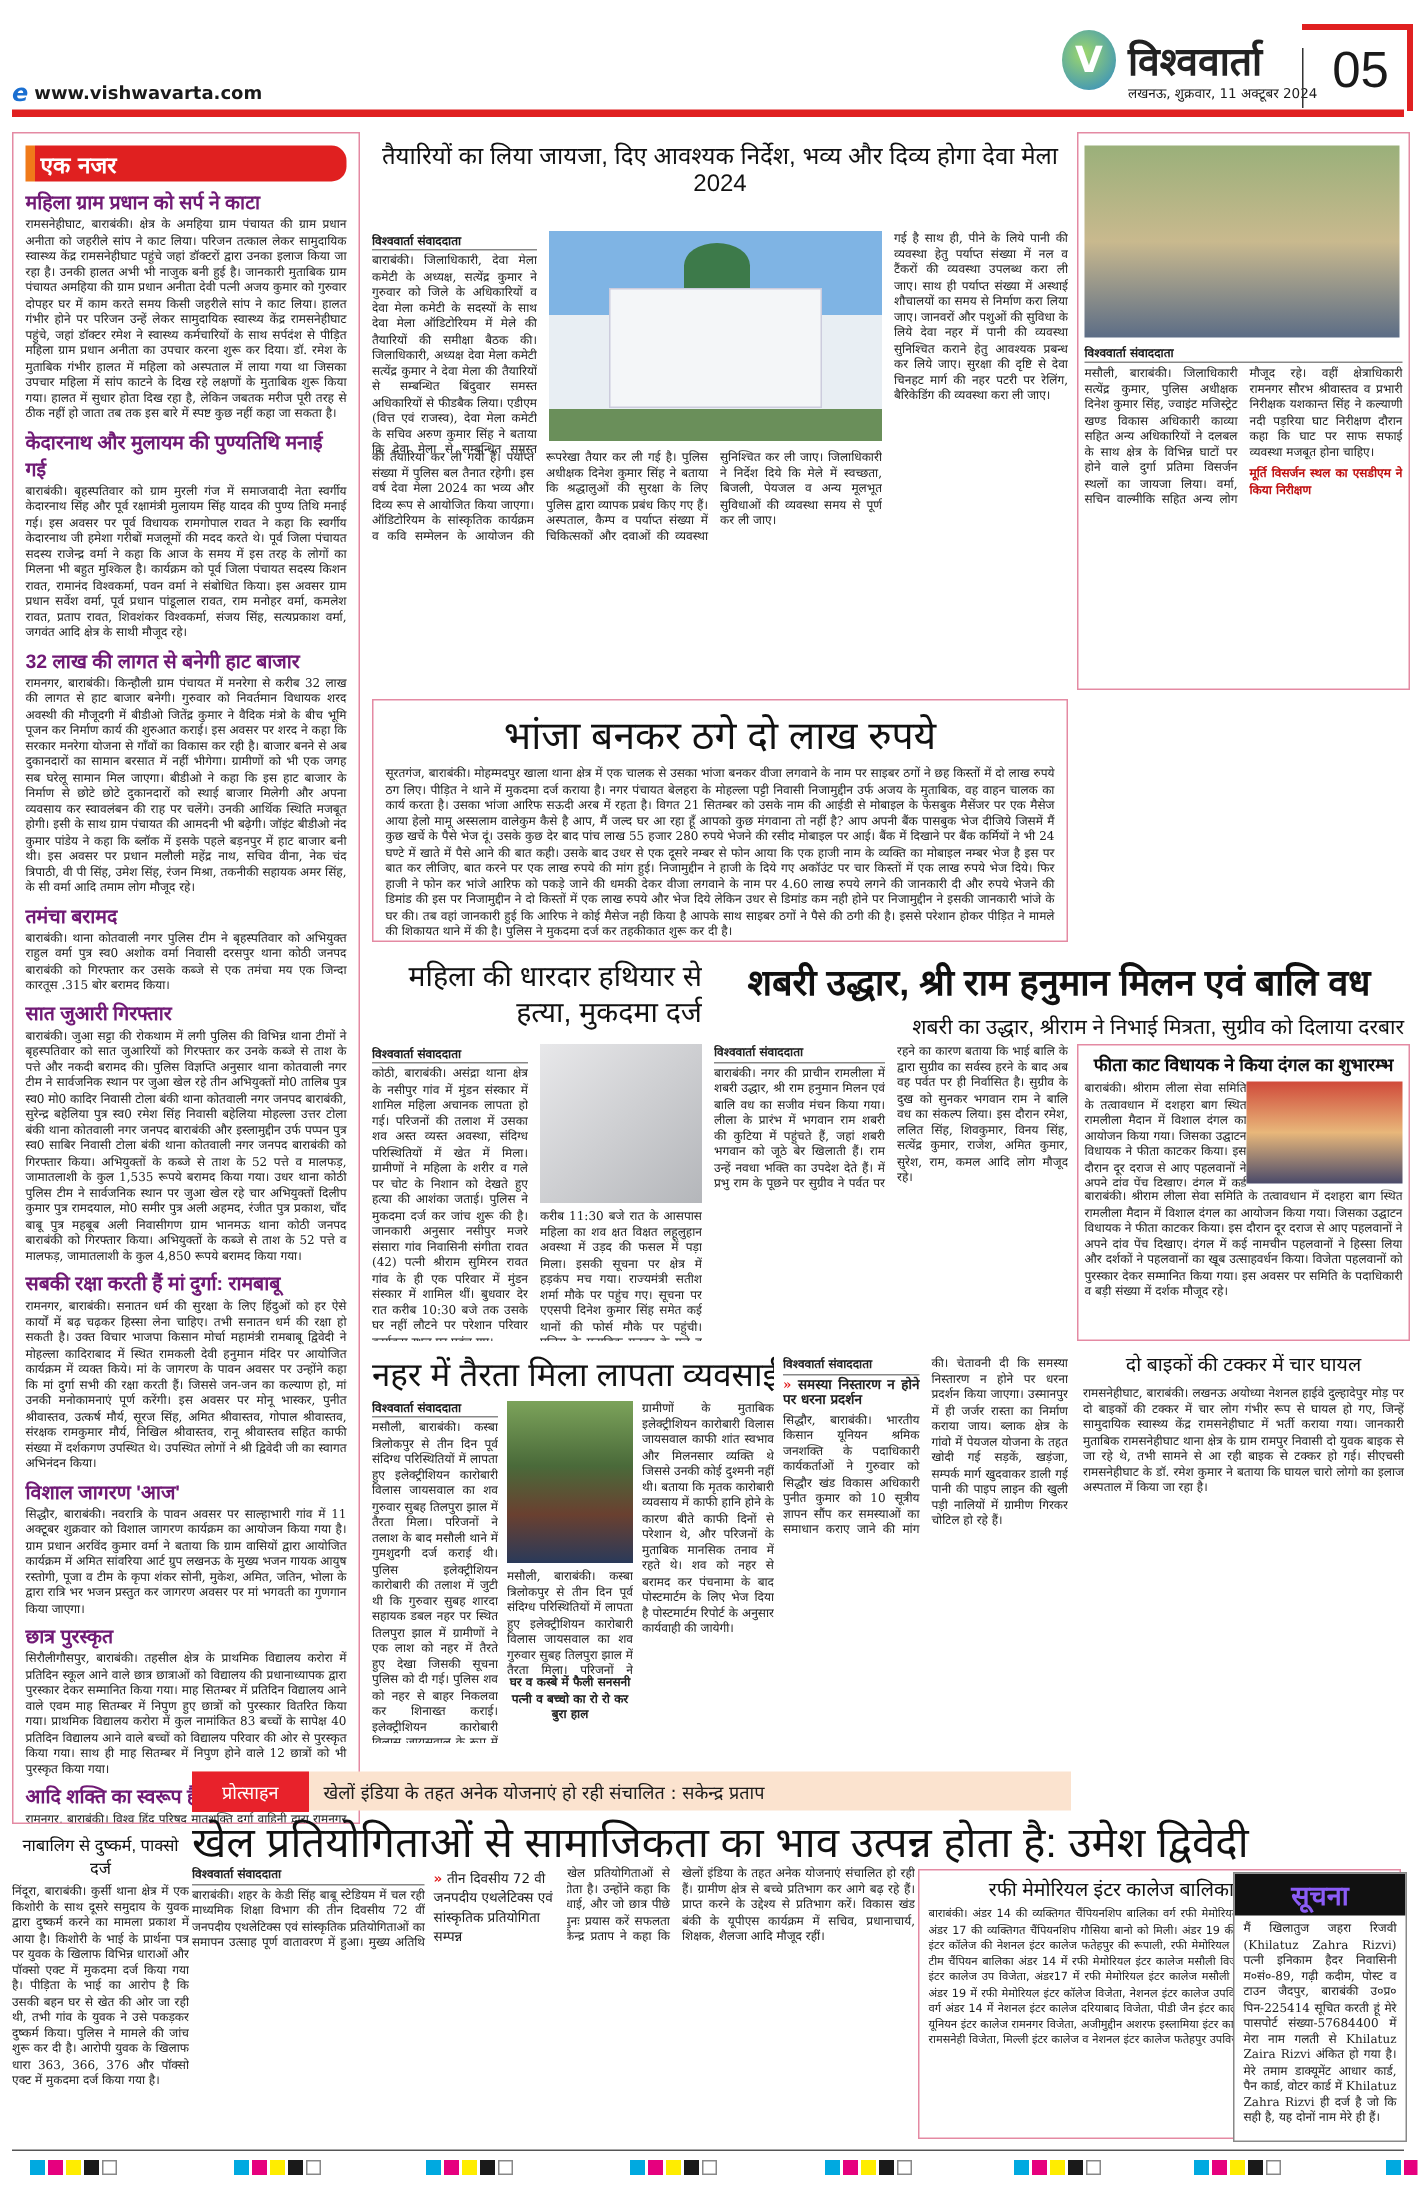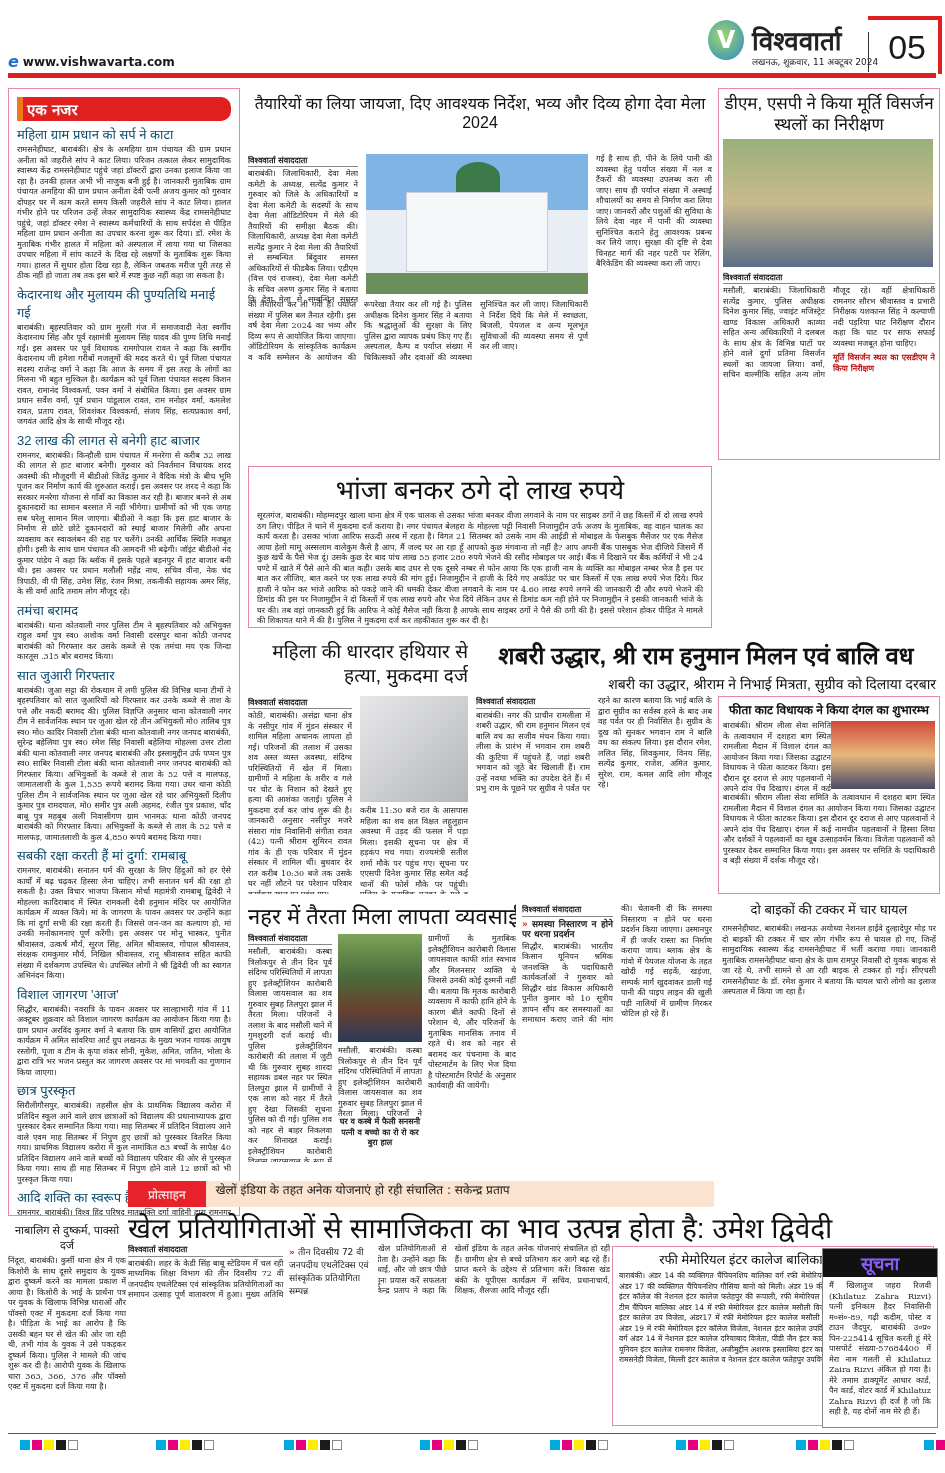--- a/index.html
+++ b/index.html
@@ -9,21 +9,21 @@
 .hdr .site .e{color:#1a6fd1;font-size:16px;font-style:italic;font-weight:bold}
 .hdr .sec{position:absolute;left:325px;top:25px;font-size:24px;font-family:"Liberation Sans",sans-serif}
 .hdr .logo{position:absolute;left:708px;top:20px;width:36px;height:40px;border-radius:50%;background:radial-gradient(circle at 40% 40%,#9fd86b,#2b87c8);color:#fff;font-weight:bold;font-size:24px;text-align:center;line-height:40px}
 .hdr .brand{position:absolute;left:752px;top:22px;font-size:26px;font-weight:bold;color:#222}
 .hdr .date{position:absolute;left:752px;top:55px;font-size:9px}
 .hdr .pg{position:absolute;left:868px;top:16px;width:74px;height:58px;border-top:4px solid #e02020;border-right:4px solid #e02020;font-size:34px;font-family:"Liberation Sans",sans-serif;text-align:right;padding-right:12px;padding-top:8px}
 .hdr .pg::before{content:"";position:absolute;left:0;top:12px;height:40px;border-left:1px solid #333}
 .redbar{position:absolute;left:8px;top:73px;width:928px;height:5px;background:#e02020}
 .box{position:absolute;border:1.5px solid #e48aa3;background:#fff}
 .txt{font-size:8px;line-height:10.5px;text-align:justify;color:#222;font-family:"DejaVu Serif",serif}
-.h2{font-size:13px;font-weight:normal;font-family:"Liberation Sans",sans-serif;color:#0c4a6e;margin:3px 0 2px}
+.h2{font-size:13px;font-weight:bold;font-family:"Liberation Sans",sans-serif;color:#701a75;margin:3px 0 2px}
 .h1{font-family:"Liberation Sans",sans-serif;font-weight:bold;color:#111}
 .ek{background:linear-gradient(90deg,#f07a1a 0 6px,#e02020 6px);color:#fff;font-weight:bold;font-size:15px;padding:2px 10px;border-radius:0 10px 10px 0;margin:4px 0}
 .byline{font-size:8px;font-weight:bold;border-bottom:1px solid #888;padding-bottom:1px;margin-bottom:2px}
 .photo{position:absolute;overflow:hidden}
 .cols2{column-count:2;column-gap:8px}
 .cols3{column-count:3;column-gap:8px}
 .strip{position:absolute;left:8px;top:1433px;width:928px;border-top:1.5px solid #555}
 .cmyk{position:absolute;top:1440px;display:flex;gap:2px}
 .cmyk span{width:10px;height:10px;display:inline-block}
 </style>
@@ -77,21 +77,20 @@
     <div style="position:absolute;left:40px;top:38px;width:142px;height:80px;background:#f4f6f8;border:1px solid #ccd"></div>
   </div>
   <div class="txt" style="position:absolute;left:348px;top:64px;width:116px;height:300px;overflow:hidden">गई है साथ ही, पीने के लिये पानी की व्यवस्था हेतु पर्याप्त संख्या में नल व टैंकरों की व्यवस्था उपलब्ध करा ली जाए। साथ ही पर्याप्त संख्या में अस्थाई शौचालयों का समय से निर्माण करा लिया जाए। जानवरों और पशुओं की सुविधा के लिये देवा नहर में पानी की व्यवस्था सुनिश्चित कराने हेतु आवश्यक प्रबन्ध कर लिये जाए। सुरक्षा की दृष्टि से देवा चिनहट मार्ग की नहर पटरी पर रेलिंग, बैरिकेडिंग की व्यवस्था करा ली जाए।</div>
   <div class="txt" style="position:absolute;left:0;top:210px;width:340px;height:156px;overflow:hidden;column-count:3;column-gap:8px">
     <span>की तैयारियां कर ली गयी हैं। पर्याप्त संख्या में पुलिस बल तैनात रहेगी। इस वर्ष देवा मेला 2024 का भव्य और दिव्य रूप से आयोजित किया जाएगा। ऑडिटोरियम के सांस्कृतिक कार्यक्रम व कवि सम्मेलन के आयोजन की रूपरेखा तैयार कर ली गई है। पुलिस अधीक्षक दिनेश कुमार सिंह ने बताया कि श्रद्धालुओं की सुरक्षा के लिए पुलिस द्वारा व्यापक प्रबंध किए गए हैं।</span>
     <span>अस्पताल, कैम्प व पर्याप्त संख्या में चिकित्सकों और दवाओं की व्यवस्था सुनिश्चित कर ली जाए। जिलाधिकारी ने निर्देश दिये कि मेले में स्वच्छता, बिजली, पेयजल व अन्य मूलभूत सुविधाओं की व्यवस्था समय से पूर्ण कर ली जाए।</span>
   </div>
 </div>
 
 <div class="box" style="left:718px;top:88px;width:222px;height:372px;padding:4px;overflow:hidden">
-  <div class="h1" style="font-size:17px;text-align:center;font-weight:normal;line-height:21px">डीएम, एसपी ने किया मूर्ति विसर्जन स्थलों का निरीक्षण</div>
   <div class="photo" style="position:relative;width:210px;height:128px;margin:4px 0;background:linear-gradient(#9ab07a,#c9b98e 50%,#5c6d86)"></div>
   <div class="byline">विश्ववार्ता संवाददाता</div>
   <div class="txt cols2" style="height:190px;overflow:hidden">
     <span>मसौली, बाराबंकी। जिलाधिकारी सत्येंद्र कुमार, पुलिस अधीक्षक दिनेश कुमार सिंह, ज्वाइंट मजिस्ट्रेट खण्ड विकास अधिकारी काव्या सहित अन्य अधिकारियों ने दलबल के साथ क्षेत्र के विभिन्न घाटों पर होने वाले दुर्गा प्रतिमा विसर्जन स्थलों का जायजा लिया। वर्मा, सचिन वाल्मीकि सहित अन्य लोग मौजूद रहे। वहीं क्षेत्राधिकारी रामनगर सौरभ श्रीवास्तव व प्रभारी निरीक्षक यशकान्त सिंह ने कल्याणी नदी पड़रिया घाट निरीक्षण दौरान कहा कि घाट पर साफ सफाई व्यवस्था मजबूत होना चाहिए।</span>
     <b style="display:block;color:#c01010;margin-top:3px">मूर्ति विसर्जन स्थल का एसडीएम ने किया निरीक्षण</b>
   </div>
 </div>
 
 <div class="box" style="left:248px;top:466px;width:464px;height:162px;padding:4px 8px;overflow:hidden">
   <div class="h1" style="font-size:26px;text-align:center;font-weight:normal">भांजा बनकर ठगे दो लाख रुपये</div>
@@ -149,21 +148,21 @@
 <div style="position:absolute;left:718px;top:900px;width:222px;height:330px;padding:0 4px;overflow:hidden">
   <div class="h1" style="font-size:13px;font-weight:normal;text-align:center;line-height:20px">दो बाइकों की टक्कर में चार घायल</div>
   <div class="txt" style="margin-top:4px">रामसनेहीघाट, बाराबंकी। लखनऊ अयोध्या नेशनल हाईवे दुल्हादेपुर मोड़ पर दो बाइकों की टक्कर में चार लोग गंभीर रूप से घायल हो गए, जिन्हें सामुदायिक स्वास्थ्य केंद्र रामसनेहीघाट में भर्ती कराया गया। जानकारी मुताबिक रामसनेहीघाट थाना क्षेत्र के ग्राम रामपुर निवासी दो युवक बाइक से जा रहे थे, तभी सामने से आ रही बाइक से टक्कर हो गई। सीएचसी रामसनेहीघाट के डॉ. रमेश कुमार ने बताया कि घायल चारो लोगो का इलाज अस्पताल में किया जा रहा है।</div>
 </div>
 
 <div style="position:absolute;left:8px;top:1222px;width:118px;height:206px;overflow:hidden">
   <div class="h1" style="font-size:11px;font-weight:normal;text-align:center">नाबालिग से दुष्कर्म, पाक्सो दर्ज</div>
   <div class="txt" style="margin-top:4px">निंदूरा, बाराबंकी। कुर्सी थाना क्षेत्र में एक किशोरी के साथ दूसरे समुदाय के युवक द्वारा दुष्कर्म करने का मामला प्रकाश में आया है। किशोरी के भाई के प्रार्थना पत्र पर युवक के खिलाफ विभिन्न धाराओं और पॉक्सो एक्ट में मुकदमा दर्ज किया गया है। पीड़िता के भाई का आरोप है कि उसकी बहन घर से खेत की ओर जा रही थी, तभी गांव के युवक ने उसे पकड़कर दुष्कर्म किया। पुलिस ने मामले की जांच शुरू कर दी है। आरोपी युवक के खिलाफ धारा 363, 366, 376 और पॉक्सो एक्ट में मुकदमा दर्ज किया गया है।</div>
 </div>
 
-<div style="position:absolute;left:128px;top:1181px;width:586px;height:26px;display:flex;background:#fbe3cf">
+<div style="position:absolute;left:128px;top:1181px;width:586px;height:26px;display:flex;align-items:center;background:#fbe3cf">
   <span style="background:#e8222b;color:#fff;font-size:12px;padding:5px 20px;margin-right:10px">प्रोत्साहन</span>
   <span style="font-size:12px">खेलों इंडिया के तहत अनेक योजनाएं हो रही संचालित : सकेन्द्र प्रताप</span>
 </div>
 <div class="h1" style="position:absolute;left:128px;top:1208px;width:600px;font-size:28px;font-weight:normal;white-space:nowrap">खेल प्रतियोगिताओं से सामाजिकता का भाव उत्पन्न होता है: उमेश द्विवेदी</div>
 <div style="position:absolute;left:128px;top:1244px;width:482px;height:184px;overflow:hidden">
   <div class="txt cols3" style="height:184px">
     <div class="byline">विश्ववार्ता संवाददाता</div>
     <span>बाराबंकी। शहर के केडी सिंह बाबू स्टेडियम में चल रही माध्यमिक शिक्षा विभाग की तीन दिवसीय 72 वीं जनपदीय एथलेटिक्स एवं सांस्कृतिक प्रतियोगिताओं का समापन उत्साह पूर्ण वातावरण में हुआ। मुख्य अतिथि उमेश द्विवेदी ने कहा कि खेल प्रतियोगिताओं से सामाजिकता का भाव उत्पन्न होता है। उन्होंने कहा कि जो विजेता है उन छात्रों को बधाई, और जो छात्र पीछे रह गए हैं वह निराश न हों, पुनः प्रयास करें सफलता निश्चित मिलेगी। विधायक सकेन्द्र प्रताप ने कहा कि खेलों इंडिया के तहत अनेक योजनाएं संचालित हो रही हैं। ग्रामीण क्षेत्र से बच्चे प्रतिभाग कर आगे बढ़ रहे हैं। प्राप्त करने के उद्देश्य से प्रतिभाग करें। विकास खंड बंकी के यूपीएस कार्यक्रम में सचिव, प्रधानाचार्य, शिक्षक, शैलजा आदि मौजूद रहीं।</span>
   </div>
   <div style="position:absolute;left:160px;top:0;width:90px;font-size:9px;background:#fff;padding:1px"><span style="color:#e02020;font-weight:bold">» </span><span>तीन दिवसीय 72 वी जनपदीय एथलेटिक्स एवं सांस्कृतिक प्रतियोगिता सम्पन्न</span></div>

